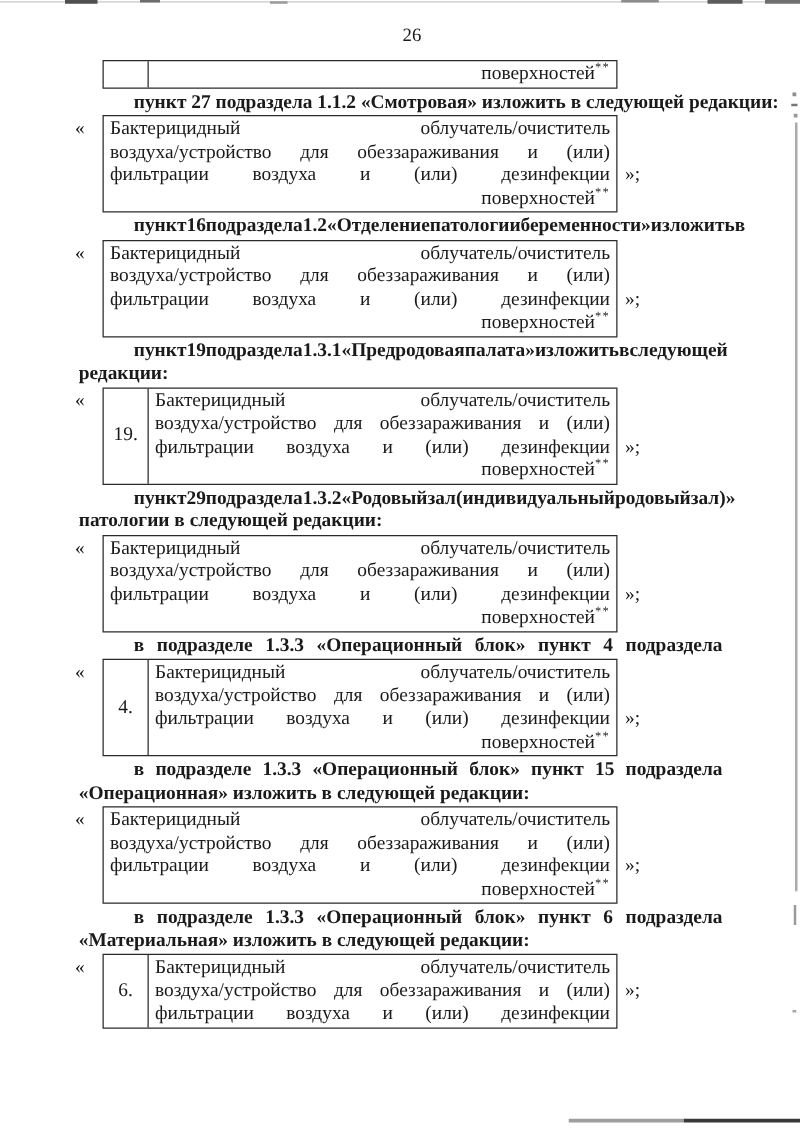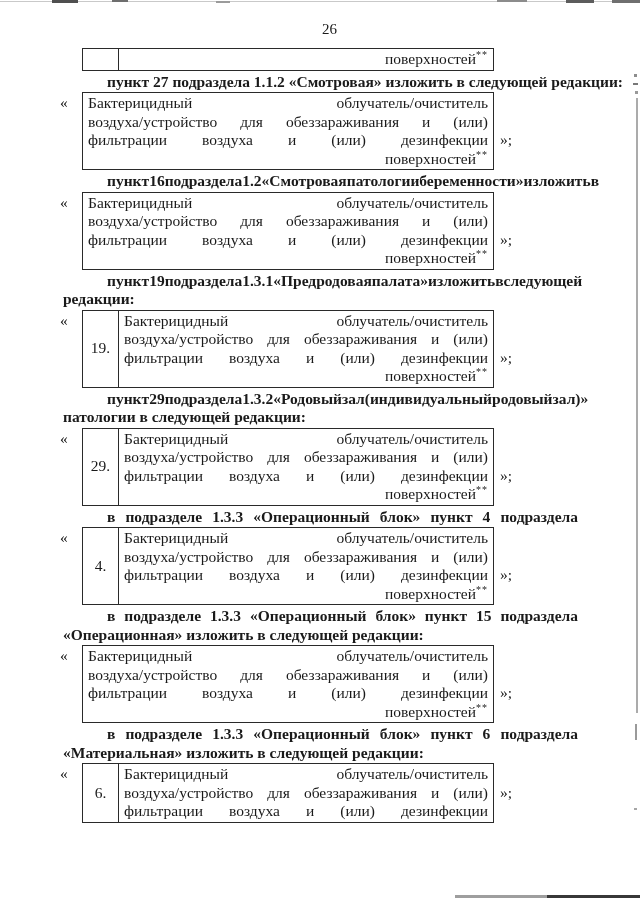--- a/index.html
+++ b/index.html
@@ -113,21 +113,21 @@
     </div>
     <span class="cq">»;</span>
   </div>
 
   <div class="intro">
     <div class="jw ind">
         <span>пункт</span>
         <span>16</span>
         <span>подраздела</span>
         <span>1.2</span>
-        <span>«Смотровая</span>
+        <span>«Отделение</span>
         <span>патологии</span>
         <span>беременности»</span>
         <span>изложить</span>
         <span>в</span>
       </div>
   </div>
   <div class="trow">
     <span class="oq">«</span>
     <div class="tbl">
       <div class="cell">
@@ -208,21 +208,20 @@
         <span>зал</span>
         <span>(индивидуальный</span>
         <span>родовый</span>
         <span>зал)»</span>
       </div>
     <div>патологии в следующей редакции:</div>
   </div>
   <div class="trow">
     <span class="oq">«</span>
     <div class="tbl">
-      <div class="num">29.</div>
       <div class="cell">
         <div class="jw">
             <span>Бактерицидный</span>
             <span>облучатель/очиститель</span>
           </div>
         <div class="jw">
             <span>воздуха/устройство</span>
             <span>для</span>
             <span>обеззараживания</span>
             <span>и</span>

